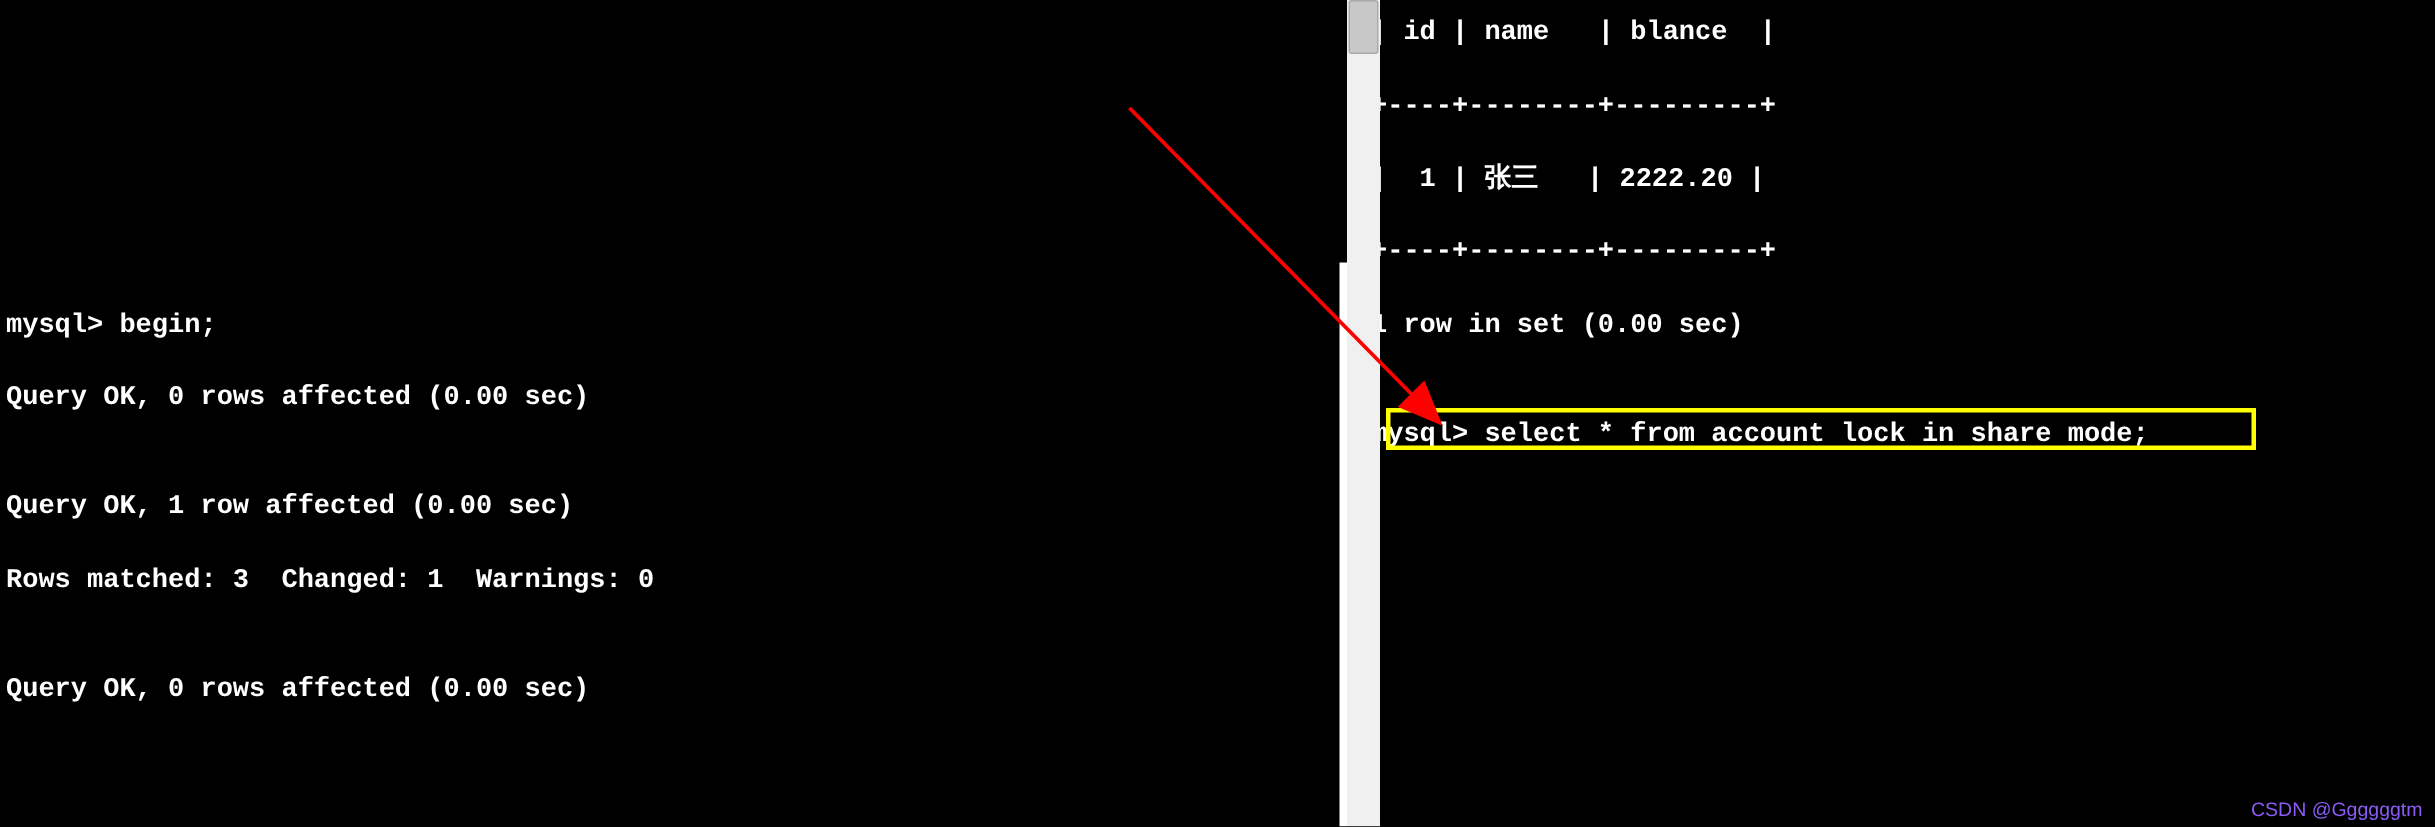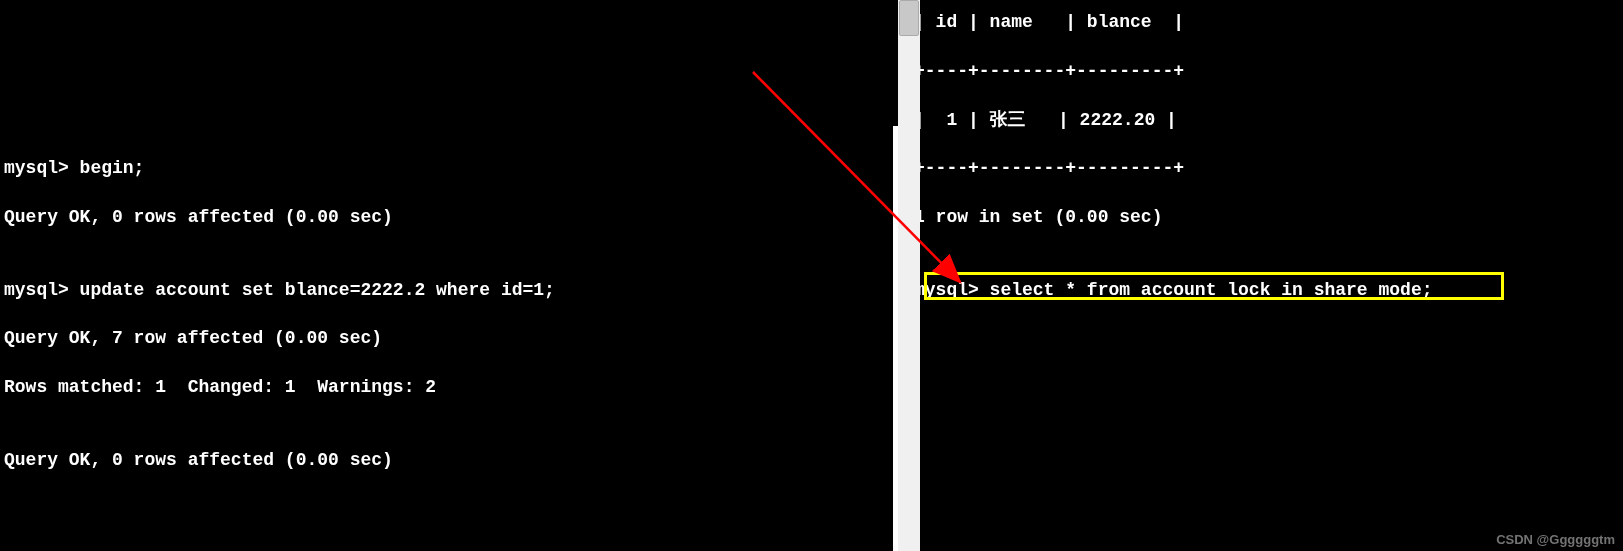--- a/index.html
+++ b/index.html
@@ -72,44 +72,43 @@
       pointer-events: none;
     }
     .arrow-svg {
       position: absolute;
       pointer-events: none;
     }
     .watermark {
       position: absolute;
       right: 8px;
       bottom: 4px;
-      color: #737373;
+      color: #8b5cf6;
       font-size: 13px;
       font-family: Arial, sans-serif;
-      font-weight: bold;
+      font-weight: normal;
     }
     .line {
       display: block;
     }
     .pane-right-shift {
       margin-left: 8px;
     }
   </style>
 </head>
 <body>
 
 <div class="container">
 
   <div class="pane pane-left">
 <span class="line">mysql&gt; begin;</span>
 <span class="line">Query OK, 0 rows affected (0.00 sec)</span>
 <span class="line"></span>
-<span class="line">mysql&gt; update account set blance=2222.2 where id=1;</span>
-<span class="line">Query OK, 7 row affected (0.00 sec)</span>
-<span class="line">Rows matched: 1  Changed: 1  Warnings: 2</span>
+<span class="line">Query OK, 1 row affected (0.00 sec)</span>
+<span class="line">Rows matched: 3  Changed: 1  Warnings: 0</span>
 <span class="line"></span>
 <span class="line">Query OK, 0 rows affected (0.00 sec)</span>
 <span class="line"></span>
   </div>
 
   <div class="scrollbar">
     <div class="scrollbar-thumb"></div>
   </div>
 
   <div class="pane pane-right pane-right-shift">

